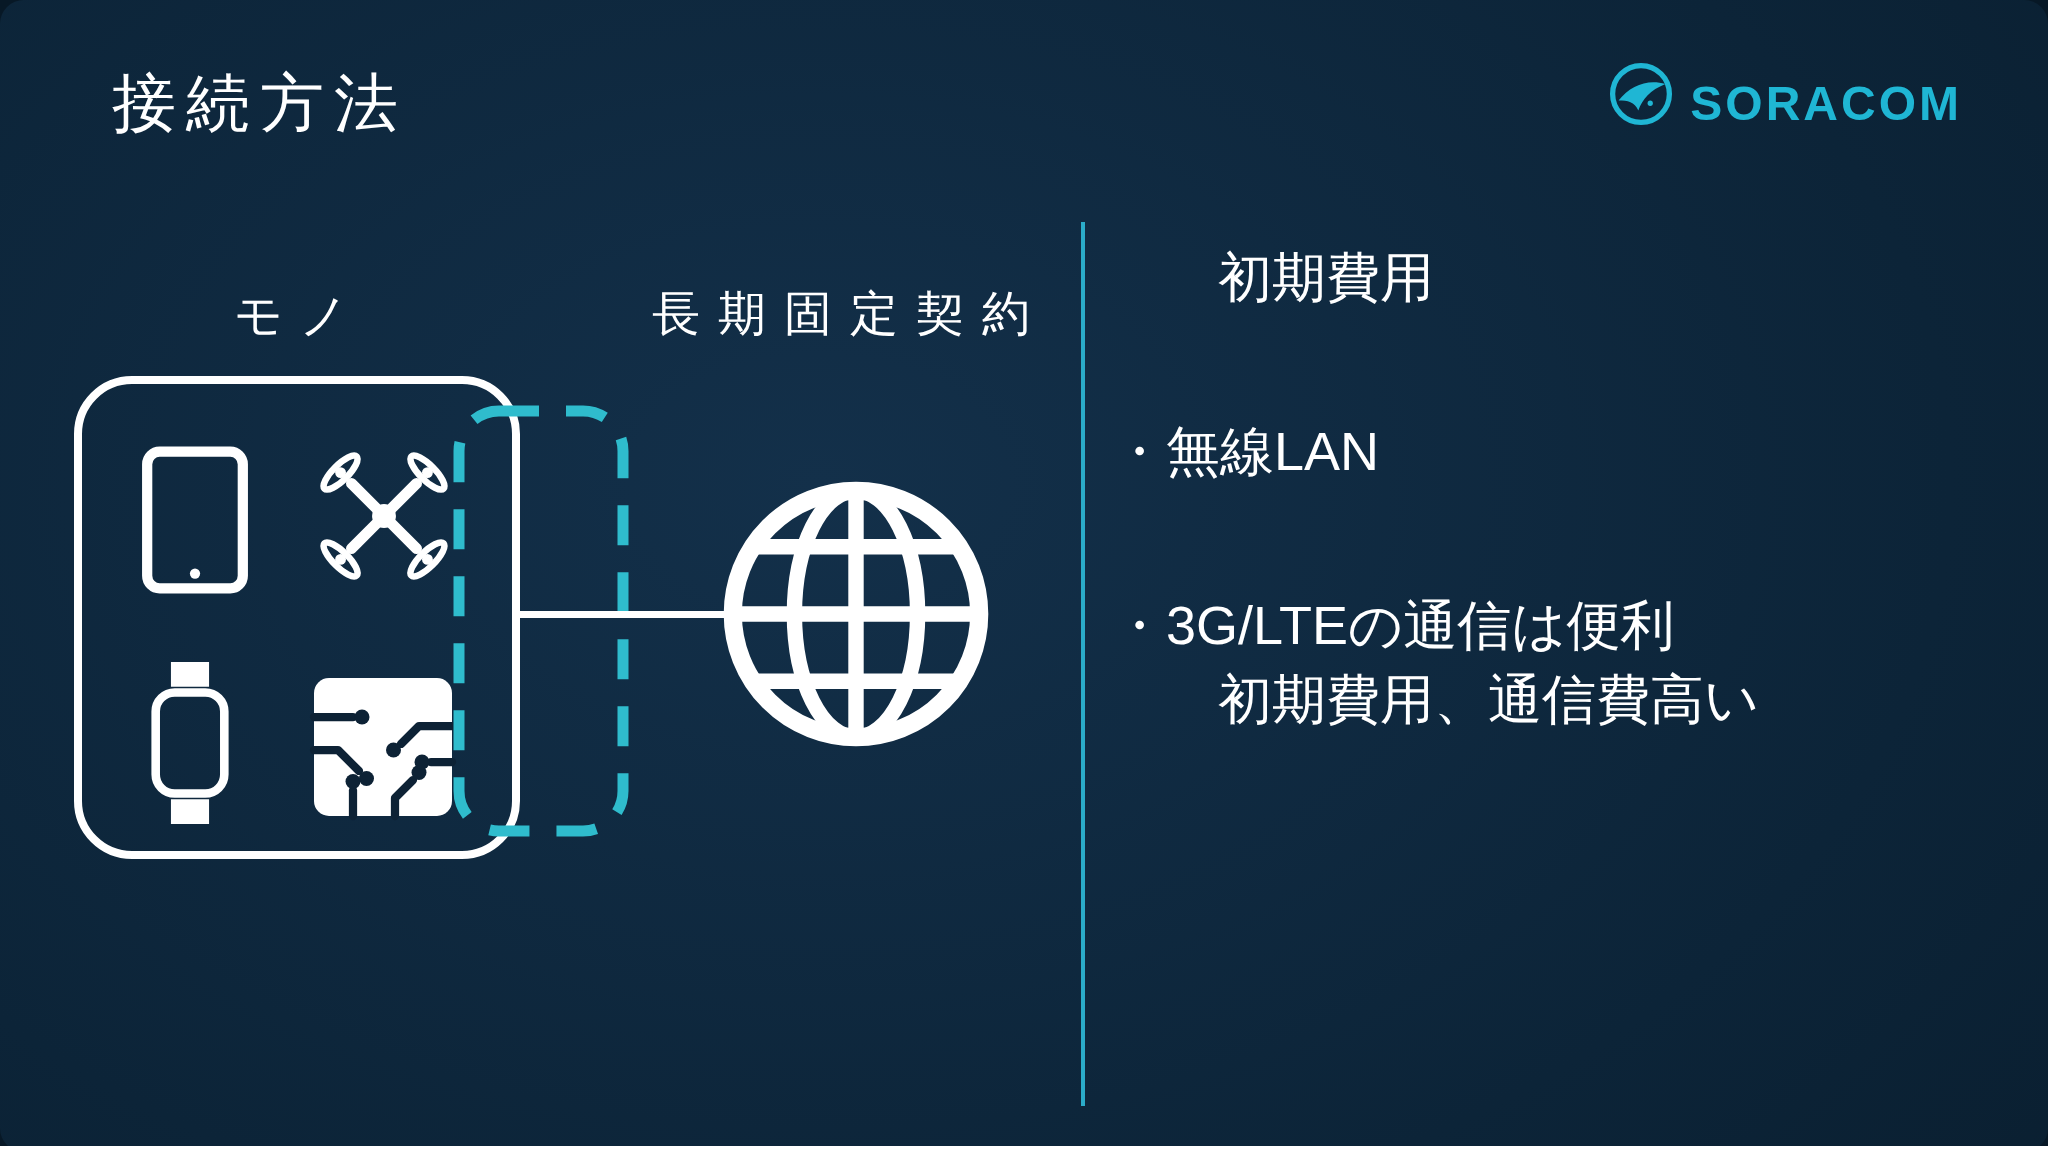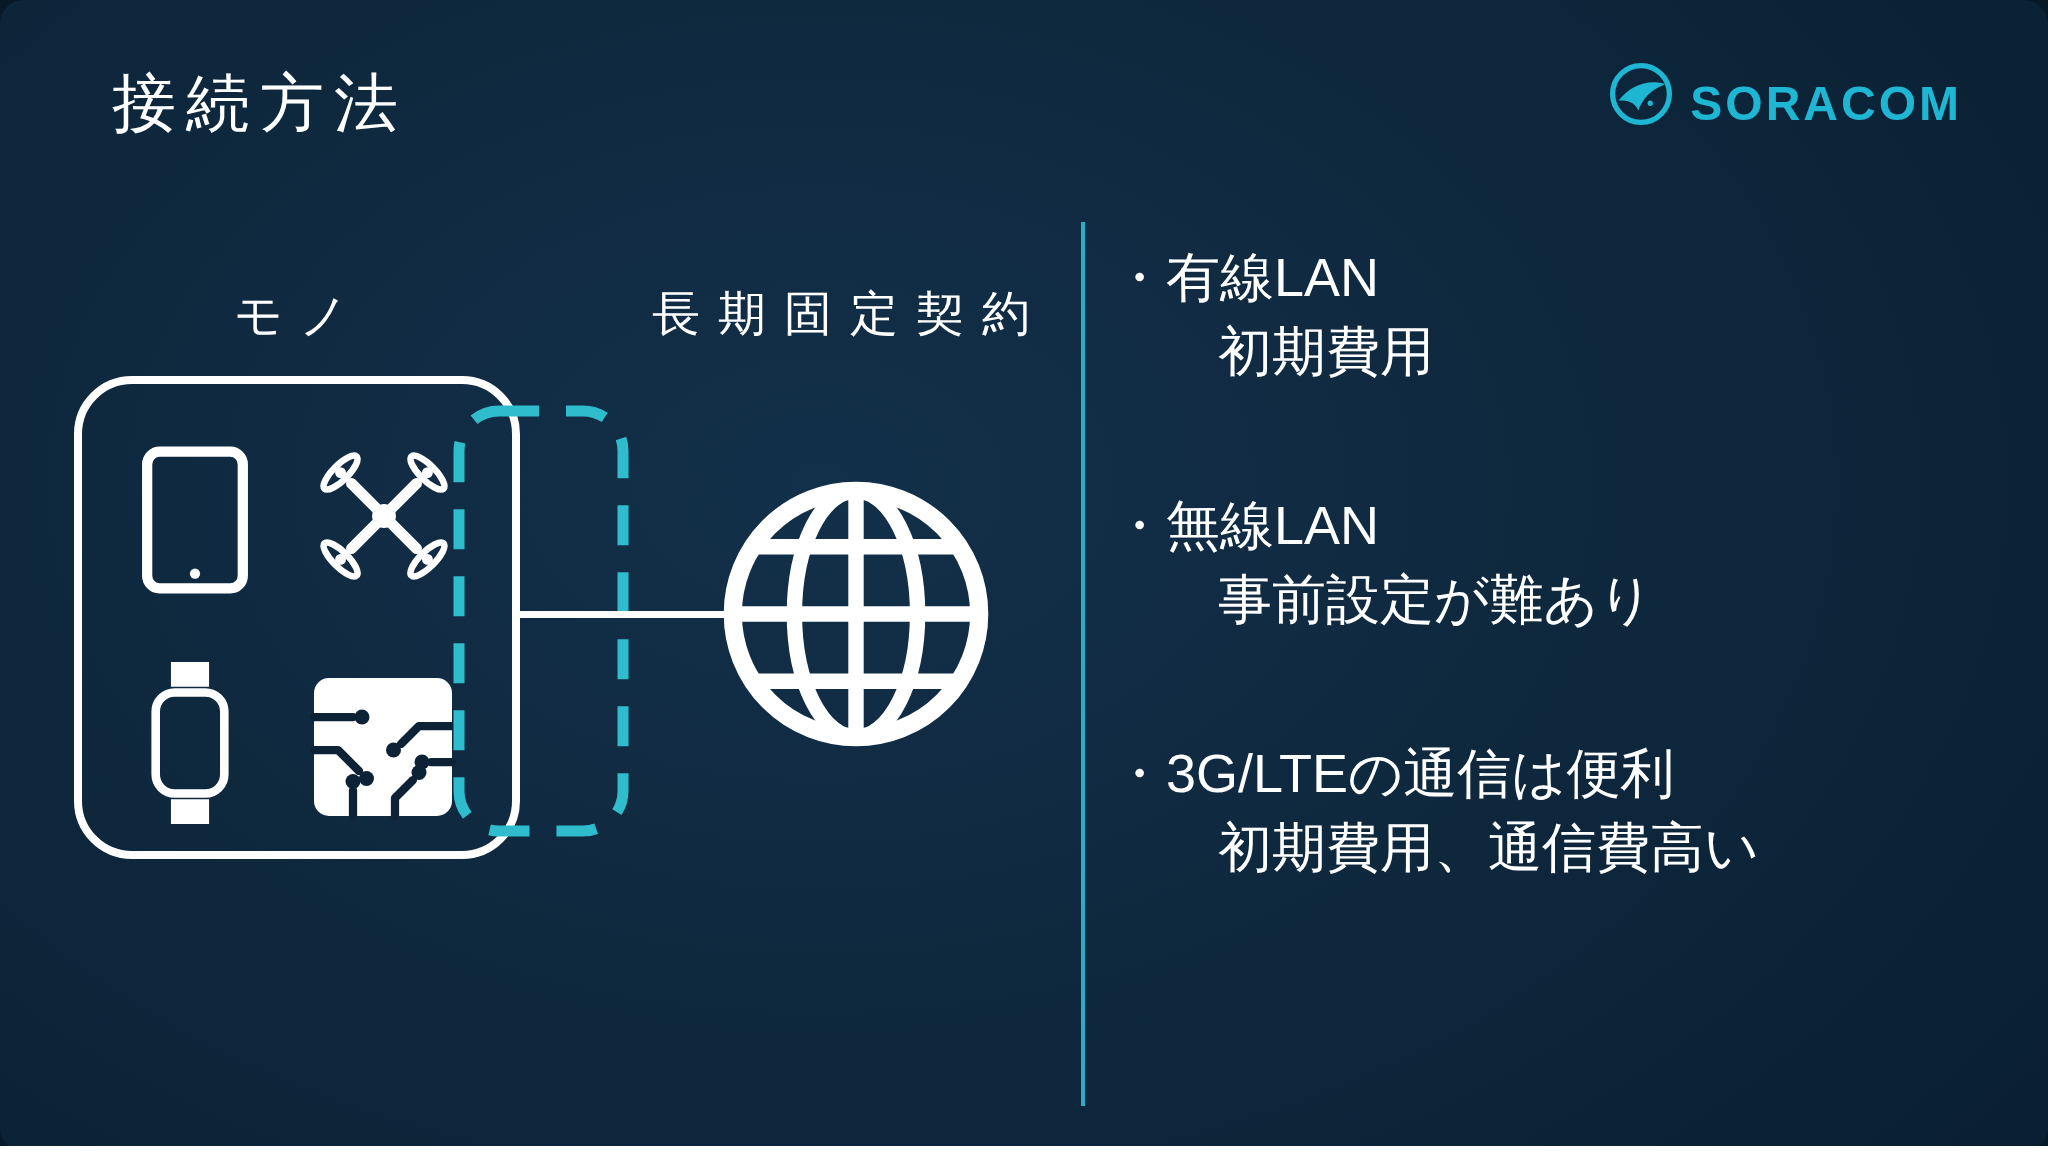--- a/index.html
+++ b/index.html
@@ -143,27 +143,25 @@
       <line x1="30" y1="52" x2="170" y2="52" stroke-width="11"></line>
       <line x1="30" y1="148" x2="170" y2="148" stroke-width="11"></line>
     </g>
   </svg>
 
   <div class="divider"></div>
 
   <div class="bullets">
 
     <div class="bullet-group">
-      <div class="b-title">・有線LAN</div>
       <div class="b-sub">初期費用</div>
     </div>
 
     <div class="bullet-group">
       <div class="b-title">・無線LAN</div>
-      <div class="b-sub">事前設定が難あり</div>
     </div>
 
     <div class="bullet-group">
       <div class="b-title">・3G/LTEの通信は便利</div>
       <div class="b-sub">初期費用、通信費高い</div>
     </div>
 
   </div>
 
   <div class="bottom-strip"></div>

